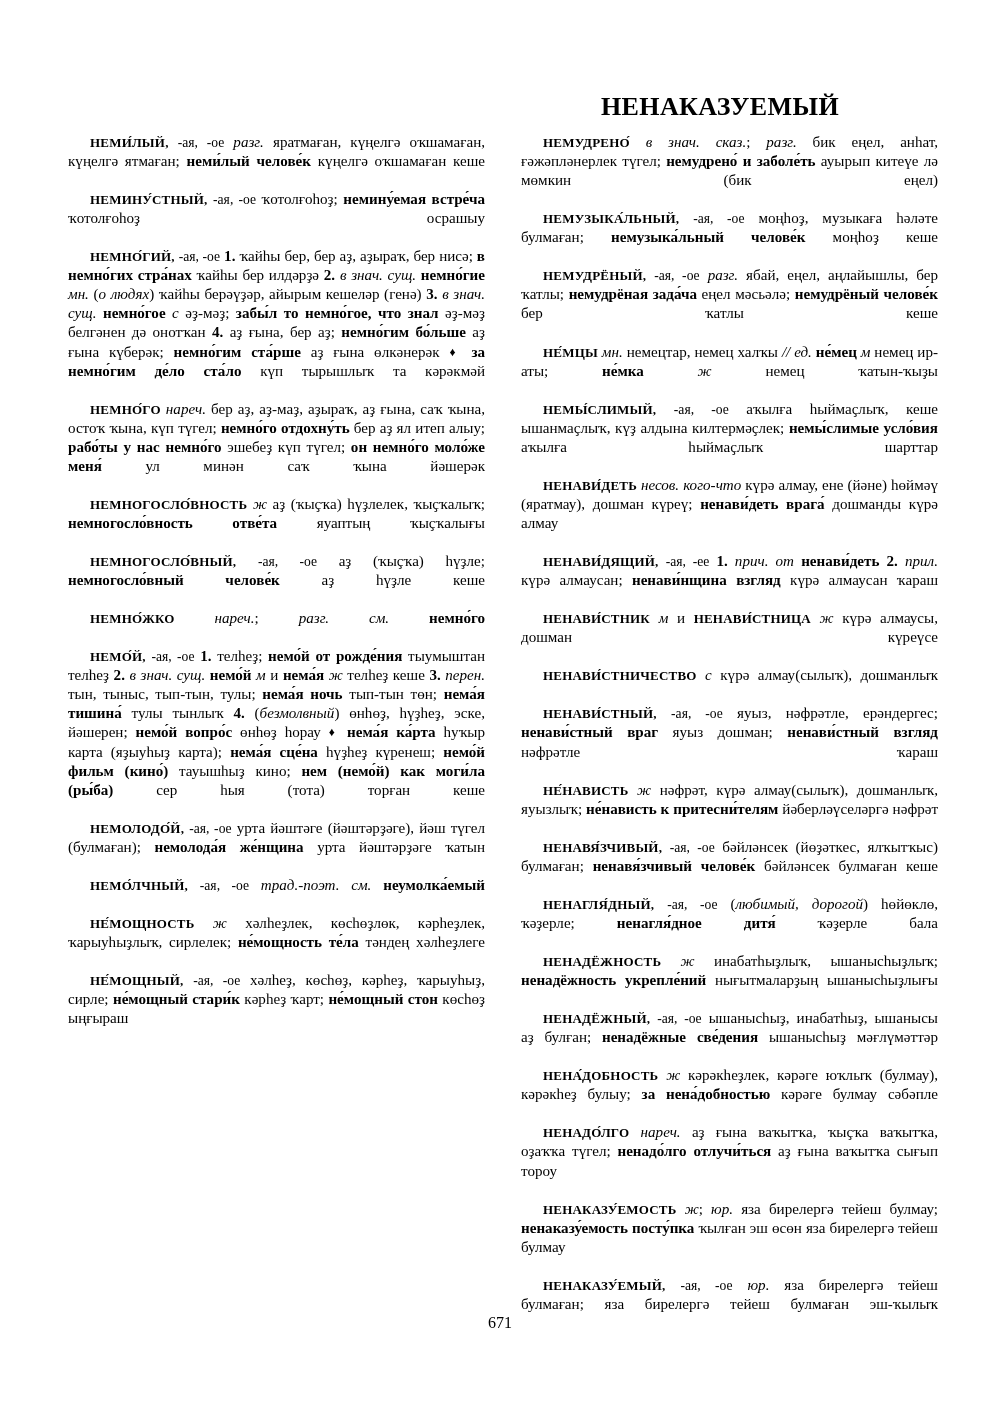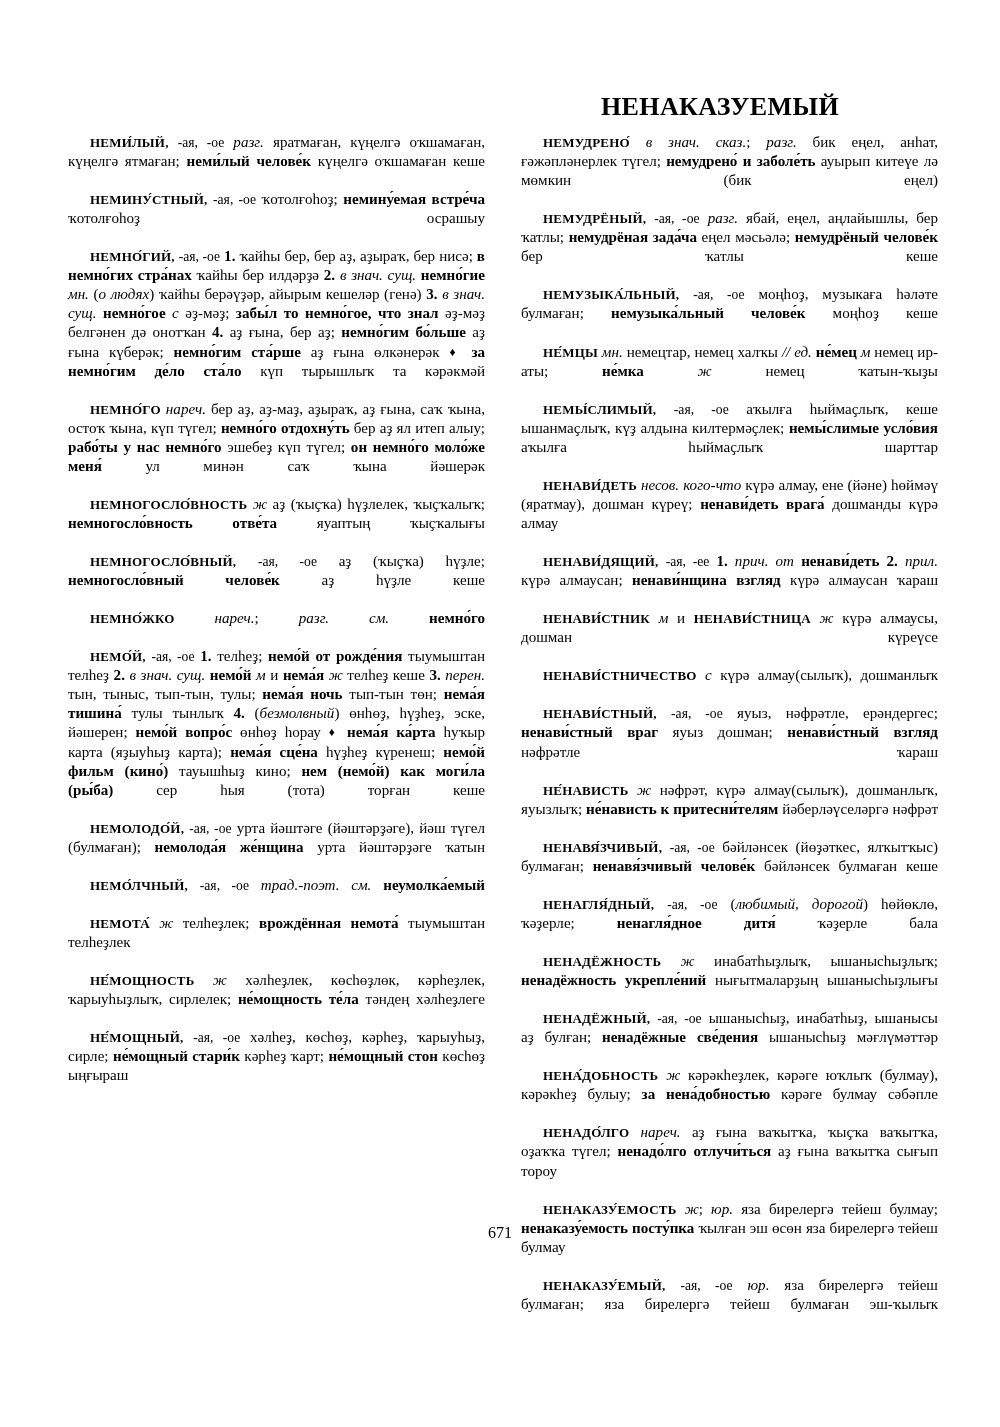--- a/index.html
+++ b/index.html
@@ -83,21 +83,21 @@
   }
   .dia {
     font-size: 13.6px;
   }
   .lozenge {
     font-size: 12px;
     vertical-align: 1px;
   }
   .folio {
     position: absolute;
-    top: 1224px;
+    top: 1314px;
     left: 0;
     width: 1000px;
     text-align: center;
     font-size: 16px;
   }
 </style>
 </head>
 <body>
 
 <div class="page">
@@ -109,28 +109,27 @@
         <p class="entry"><span class="hw">НЕМИ́ЛЫЙ,</span> <span class="dia">-ая, -ое</span> <i>разг.</i> яратмаған, күңелгә оҡшамаған, күңелгә ятмаған; <b>неми́лый челове́к</b> күңелгә оҡшамаған кеше</p>
         <p class="entry"><span class="hw">НЕМИНУ́СТНЫЙ,</span> <span class="dia">-ая, -ое</span> ҡотолғоһоҙ; <b>немину́емая встре́ча</b> ҡотолғоһоҙ осрашыу</p>
         <p class="entry"><span class="hw">НЕМНО́ГИЙ,</span> <span class="dia">-ая, -ое</span> <b>1.</b> ҡайһы бер, бер аҙ, аҙыраҡ, бер нисә; <b>в немно́гих стра́нах</b> ҡайһы бер илдәрҙә <b>2.</b> <i>в знач. сущ.</i> <b>немно́гие</b> <i>мн.</i> (<i>о людях</i>) ҡайһы берәүҙәр, айырым кешеләр (генә) <b>3.</b> <i>в знач. сущ.</i> <b>немно́гое</b> <i>с</i> әҙ-мәҙ; <b>забы́л то немно́гое, что знал</b> әҙ-мәҙ белгәнен дә онотҡан <b>4.</b> аҙ ғына, бер аҙ; <b>немно́гим бо́льше</b> аҙ ғына күберәк; <b>немно́гим ста́рше</b> аҙ ғына өлкәнерәк <span class="lozenge">♦</span> <b>за немно́гим де́ло ста́ло</b> күп тырышлыҡ та кәрәкмәй</p>
         <p class="entry"><span class="hw">НЕМНО́ГО</span> <i>нареч.</i> бер аҙ, аҙ-маҙ, аҙыраҡ, аҙ ғына, саҡ ҡына, остоҡ ҡына, күп түгел; <b>немно́го отдохну́ть</b> бер аҙ ял итеп алыу; <b>рабо́ты у нас немно́го</b> эшебеҙ күп түгел; <b>он немно́го моло́же меня́</b> ул минән саҡ ҡына йәшерәк</p>
         <p class="entry"><span class="hw">НЕМНОГОСЛО́ВНОСТЬ</span> <i>ж</i> аҙ (ҡыҫҡа) һүҙлелек, ҡыҫҡалыҡ; <b>немногосло́вность отве́та</b> яуаптың ҡыҫҡалығы</p>
         <p class="entry"><span class="hw">НЕМНОГОСЛО́ВНЫЙ,</span> <span class="dia">-ая, -ое</span> аҙ (ҡыҫҡа) һүҙле; <b>немногосло́вный челове́к</b> аҙ һүҙле кеше</p>
         <p class="entry"><span class="hw">НЕМНО́ЖКО</span> <i>нареч.</i>; <i>разг. см.</i> <b>немно́го</b></p>
         <p class="entry"><span class="hw">НЕМО́Й,</span> <span class="dia">-ая, -ое</span> <b>1.</b> телһеҙ; <b>немо́й от рожде́ния</b> тыумыштан телһеҙ <b>2.</b> <i>в знач. сущ.</i> <b>немо́й</b> <i>м</i> и <b>нема́я</b> <i>ж</i> телһеҙ кеше <b>3.</b> <i>перен.</i> тын, тыныс, тып-тын, тулы; <b>нема́я ночь</b> тып-тын төн; <b>нема́я тишина́</b> тулы тынлыҡ <b>4.</b> (<i>безмолвный</i>) өнһөҙ, һүҙһеҙ, эске, йәшерен; <b>немо́й вопро́с</b> өнһөҙ һорау <span class="lozenge">♦</span> <b>нема́я ка́рта</b> һуҡыр карта (яҙыуһыҙ карта); <b>нема́я сце́на</b> һүҙһеҙ күренеш; <b>немо́й фильм (кино́)</b> тауышһыҙ кино; <b>нем (немо́й) как моги́ла (ры́ба)</b> сер һыя (тота) торған кеше</p>
         <p class="entry"><span class="hw">НЕМОЛОДО́Й,</span> <span class="dia">-ая, -ое</span> урта йәштәге (йәштәрҙәге), йәш түгел (булмаған); <b>немолода́я же́нщина</b> урта йәштәрҙәге ҡатын</p>
         <p class="entry"><span class="hw">НЕМО́ЛЧНЫЙ,</span> <span class="dia">-ая, -ое</span> <i>трад.-поэт. см.</i> <b>неумолка́емый</b></p>
-        <p class="entry"><span class="hw">НЕМОТА́</span> <i>ж</i> телһеҙлек; <b>врождённая немота́</b> тыумыштан телһеҙлек</p>
         <p class="entry"><span class="hw">НЕ́МОЩНОСТЬ</span> <i>ж</i> хәлһеҙлек, көсһөҙлөк, кәрһеҙлек, ҡарыуһыҙлыҡ, сирлелек; <b>не́мощность те́ла</b> тәндең хәлһеҙлеге</p>
         <p class="entry"><span class="hw">НЕ́МОЩНЫЙ,</span> <span class="dia">-ая, -ое</span> хәлһеҙ, көсһөҙ, кәрһеҙ, ҡарыуһыҙ, сирле; <b>не́мощный стари́к</b> кәрһеҙ ҡарт; <b>не́мощный стон</b> көсһөҙ ыңғыраш</p>
       </div>
     <div class="col">
         <p class="entry"><span class="hw">НЕМУДРЕНО́</span> <i>в знач. сказ.</i>; <i>разг.</i> бик еңел, анһат, ғәжәпләнерлек түгел; <b>немудрено́ и заболе́ть</b> ауырып китеүе лә мөмкин (бик еңел)</p>
+        <p class="entry"><span class="hw">НЕМУЗЫКА́ЛЬНЫЙ,</span> <span class="dia">-ая, -ое</span> моңһоҙ, музыкаға һәләте булмаған; <b>немузыка́льный челове́к</b> моңһоҙ кеше</p>
         <p class="entry"><span class="hw">НЕМУДРЁНЫЙ,</span> <span class="dia">-ая, -ое</span> <i>разг.</i> ябай, еңел, аңлайышлы, бер ҡатлы; <b>немудрёная зада́ча</b> еңел мәсьәлә; <b>немудрёный челове́к</b> бер ҡатлы кеше</p>
-        <p class="entry"><span class="hw">НЕМУЗЫКА́ЛЬНЫЙ,</span> <span class="dia">-ая, -ое</span> моңһоҙ, музыкаға һәләте булмаған; <b>немузыка́льный челове́к</b> моңһоҙ кеше</p>
         <p class="entry"><span class="hw">НЕ́МЦЫ</span> <i>мн.</i> немецтар, немец халҡы <i>// ед.</i> <b>не́мец</b> <i>м</i> немец ир-аты; <b>не́мка</b> <i>ж</i> немец ҡатын-ҡыҙы</p>
         <p class="entry"><span class="hw">НЕМЫ́СЛИМЫЙ,</span> <span class="dia">-ая, -ое</span> аҡылға һыймаҫлыҡ, кеше ышанмаҫлыҡ, күҙ алдына килтермәҫлек; <b>немы́слимые усло́вия</b> аҡылға һыймаҫлыҡ шарттар</p>
         <p class="entry"><span class="hw">НЕНАВИ́ДЕТЬ</span> <i>несов. кого-что</i> күрә алмау, ене (йәне) һөймәү (яратмау), дошман күреү; <b>ненави́деть врага́</b> дошманды күрә алмау</p>
         <p class="entry"><span class="hw">НЕНАВИ́ДЯЩИЙ,</span> <span class="dia">-ая, -ее</span> <b>1.</b> <i>прич. от</i> <b>ненави́деть</b> <b>2.</b> <i>прил.</i> күрә алмаусан; <b>ненави́нщина взгляд</b> күрә алмаусан ҡараш</p>
         <p class="entry"><span class="hw">НЕНАВИ́СТНИК</span> <i>м</i> и <span class="hw">НЕНАВИ́СТНИЦА</span> <i>ж</i> күрә алмаусы, дошман күреүсе</p>
         <p class="entry"><span class="hw">НЕНАВИ́СТНИЧЕСТВО</span> <i>с</i> күрә алмау(сылыҡ), дошманлыҡ</p>
         <p class="entry"><span class="hw">НЕНАВИ́СТНЫЙ,</span> <span class="dia">-ая, -ое</span> яуыз, нәфрәтле, ерәндергес; <b>ненави́стный враг</b> яуыз дошман; <b>ненави́стный взгляд</b> нәфрәтле ҡараш</p>
         <p class="entry"><span class="hw">НЕ́НАВИСТЬ</span> <i>ж</i> нәфрәт, күрә алмау(сылыҡ), дошманлыҡ, яуызлыҡ; <b>не́нависть к притесни́телям</b> йәберләүселәргә нәфрәт</p>
         <p class="entry"><span class="hw">НЕНАВЯ́ЗЧИВЫЙ,</span> <span class="dia">-ая, -ое</span> бәйләнсек (йөҙәткес, ялҡытҡыс) булмаған; <b>ненавя́зчивый челове́к</b> бәйләнсек булмаған кеше</p>
         <p class="entry"><span class="hw">НЕНАГЛЯ́ДНЫЙ,</span> <span class="dia">-ая, -ое</span> (<i>любимый, дорогой</i>) һөйөклө, ҡәҙерле; <b>ненагля́дное дитя́</b> ҡәҙерле бала</p>

